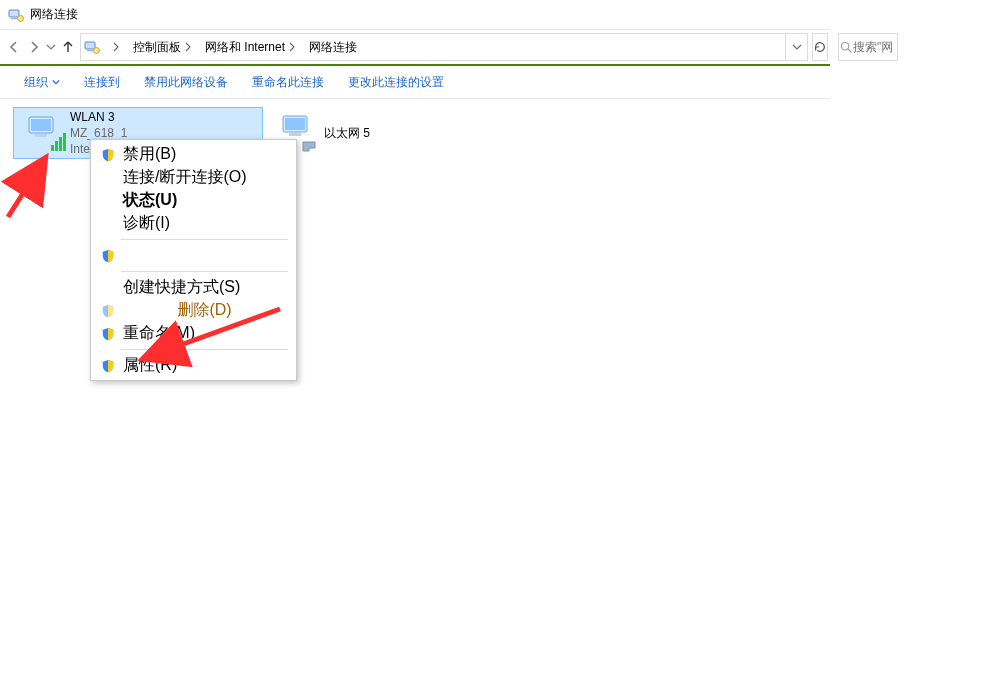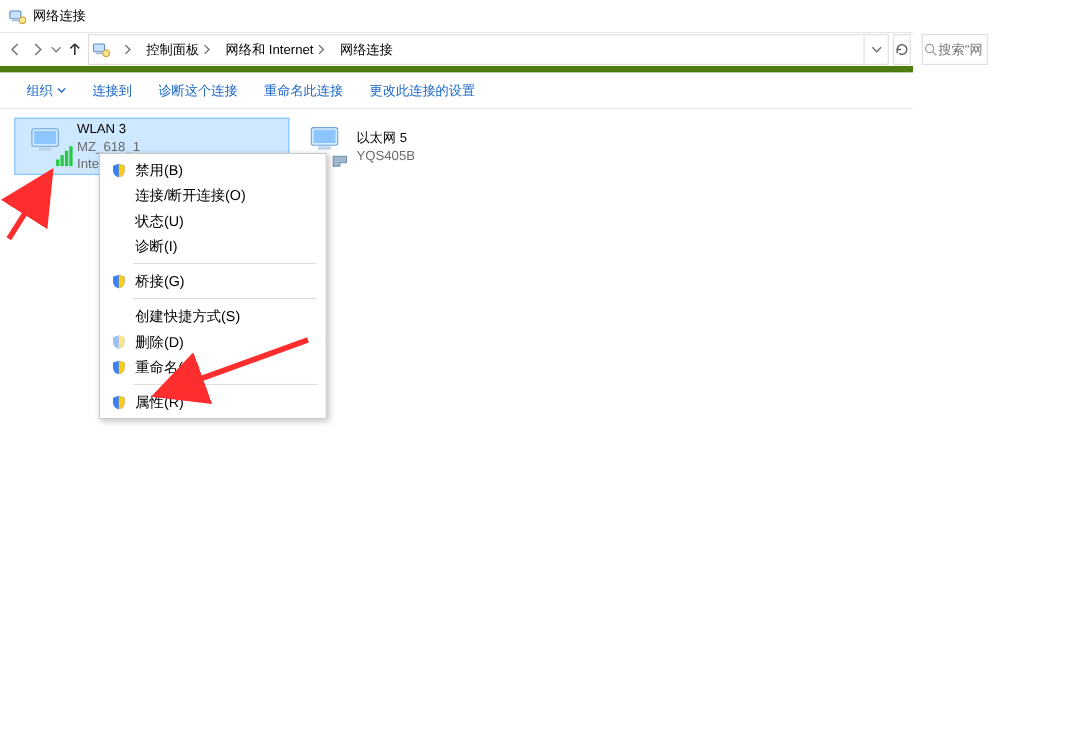--- a/index.html
+++ b/index.html
@@ -14,21 +14,21 @@
   * { box-sizing: border-box; }
   html, body { margin:0; padding:0; width:985px; height:685px; background:#fff; font-family:"Microsoft YaHei","Segoe UI",sans-serif; font-size:12px; color:var(--text); overflow:hidden; }
   .window { width:830px; height:685px; display:flex; flex-direction:column; }
 
   
   .titlebar { height:30px; display:flex; align-items:center; padding:0 8px; background:#fff; border-bottom:1px solid #e6e6e6; }
   .titlebar .app-icon { width:16px; height:16px; margin-right:6px; }
   .titlebar .title { font-size:12px; }
 
   
-  .navbar { height:36px; display:flex; align-items:center; padding:0 6px; gap:4px; border-bottom:6px solid #4d7c0f; }
+  .navbar { height:36px; display:flex; align-items:center; padding:0 6px; gap:4px; border-bottom:2px solid #4d7c0f; }
   .nav-btn { width:28px; height:28px; display:flex; align-items:center; justify-content:center; color:#7a7a7a; border-radius:2px; user-select:none; }
   .nav-btn svg { pointer-events:none; }
   .nav-btn.enabled { color:#333; }
 
   .addr-wrap { flex:0 0 auto; width:728px; height:28px; border:1px solid var(--win-border); display:flex; align-items:center; background:#fff; }
   .addr-icon { width:22px; display:flex; align-items:center; justify-content:center; }
   .breadcrumb { display:flex; align-items:center; height:100%; overflow:hidden; flex:1; }
   .crumb { display:flex; align-items:center; padding:0 4px 0 6px; height:100%; cursor:default; }
   .crumb .caret { width:14px; display:flex; align-items:center; justify-content:center; color:#6b6b6b; }
   .addr-dropdown { width:22px; height:100%; border-left:1px solid var(--win-border); display:flex; align-items:center; justify-content:center; color:#6b6b6b; }
@@ -48,26 +48,26 @@
   
   .content { position:relative; flex:1; background:#fff; }
   .conn { position:absolute; width:250px; height:52px; display:flex; padding:1px 4px; }
   .conn.selected { background:var(--sel-bg); border:1px solid var(--sel-border); }
   .conn-icon { width:52px; height:50px; display:flex; align-items:center; justify-content:center; position:relative; }
   .conn-text { display:flex; flex-direction:column; justify-content:center; line-height:16px; overflow:hidden; }
   .conn-text .l1 { color:#000; white-space:nowrap; }
   .conn-text .l2, .conn-text .l3 { color:var(--subtext); white-space:nowrap; overflow:hidden; text-overflow:ellipsis; }
 
   
-  .ctxmenu { position:absolute; width:207px; background:#fff; border:1px solid #c9c9c9; box-shadow:2px 2px 6px rgba(0,0,0,0.25); padding:3px 2px; font-size:13px; }
+  .ctxmenu { position:absolute; width:207px; background:#fff; border:1px solid #c9c9c9; box-shadow:2px 2px 6px rgba(0,0,0,0.25); padding:3px 2px; font-size:16px; }
   .ctx-item { display:flex; align-items:center; height:23px; padding:0 8px 0 4px; cursor:default; }
-  .ctx-item.disabled { color:#000000; }
+  .ctx-item.disabled { color:#a16207;text-align:center; }
   .ctx-icon { width:22px; display:flex; align-items:center; justify-content:center; }
   .ctx-label { flex:1; padding-left:4px; }
-  .ctx-item.bold .ctx-label { font-weight:400; }
+  .ctx-item.bold .ctx-label { font-weight:700; }
   .ctx-sep { height:1px; background:#dcdcdc; margin:4px 6px 4px 28px; }
 
   
   .shield { width:14px; height:14px; }
 
   
   .annot { position:absolute; pointer-events:none; }
 
   
   .net-svg { width:46px; height:42px; }
@@ -177,21 +177,21 @@
       <span class="dd">
         <svg width="8" height="8" viewBox="0 0 10 10">
             <path d="M1 3 L5 7 L9 3" fill="none" stroke="currentColor" stroke-width="1.5"></path>
           </svg>
       </span>
     </div>
     <div class="cmd link">
         <span>连接到</span>
       </div>
     <div class="cmd link">
-        <span>诊断这个连接</span>
+        <span>禁用此网络设备</span>
       </div>
     <div class="cmd link">
         <span>重命名此连接</span>
       </div>
     <div class="cmd link">
         <span>更改此连接的设置</span>
       </div>
   </div>
 
   <div class="content">
@@ -220,21 +220,20 @@
       <div class="conn-icon">
         <svg class="net-svg" viewBox="0 0 46 42">
           <rect x="8" y="4" width="24" height="16" rx="2" fill="#d7ecff" stroke="#6fa3d7"></rect>
           <rect x="10" y="6" width="20" height="12" fill="#8dc6ff"></rect>
           <rect x="14" y="21" width="12" height="3" fill="#bcd4e8"></rect>
           <path d="M28 30 L40 30 L40 36 L34 36 L34 39 L28 39 Z" fill="#9fb8cf" stroke="#7494b2"></path>
         </svg>
       </div>
       <div class="conn-text">
         <span class="l1">以太网 5</span>
-        <span class="l2">YQS405B</span>
       </div>
     </div>
 
     <div class="ctxmenu" style="left:90px; top:40px;">
       <div class="ctx-item">
         <span class="ctx-icon">
           <svg class="shield" viewBox="0 0 16 16">
               <path d="M8 1 L14 3 V8 C14 12 11 14.5 8 15 C5 14.5 2 12 2 8 V3 Z" fill="#3b82f6"></path>
               <path d="M8 1 L14 3 V8 C14 12 11 14.5 8 15 V1 Z" fill="#facc15"></path>
             </svg>
@@ -254,21 +253,20 @@
         <span class="ctx-label">诊断(I)</span>
       </div>
       <div class="ctx-sep"></div>
       <div class="ctx-item">
         <span class="ctx-icon">
           <svg class="shield" viewBox="0 0 16 16">
               <path d="M8 1 L14 3 V8 C14 12 11 14.5 8 15 C5 14.5 2 12 2 8 V3 Z" fill="#3b82f6"></path>
               <path d="M8 1 L14 3 V8 C14 12 11 14.5 8 15 V1 Z" fill="#facc15"></path>
             </svg>
         </span>
-        <span class="ctx-label">桥接(G)</span>
       </div>
       <div class="ctx-sep"></div>
       <div class="ctx-item">
         <span class="ctx-icon"></span>
         <span class="ctx-label">创建快捷方式(S)</span>
       </div>
       <div class="ctx-item disabled">
         <span class="ctx-icon">
           <svg class="shield" viewBox="0 0 16 16" style="opacity:.5">
               <path d="M8 1 L14 3 V8 C14 12 11 14.5 8 15 C5 14.5 2 12 2 8 V3 Z" fill="#3b82f6"></path>

